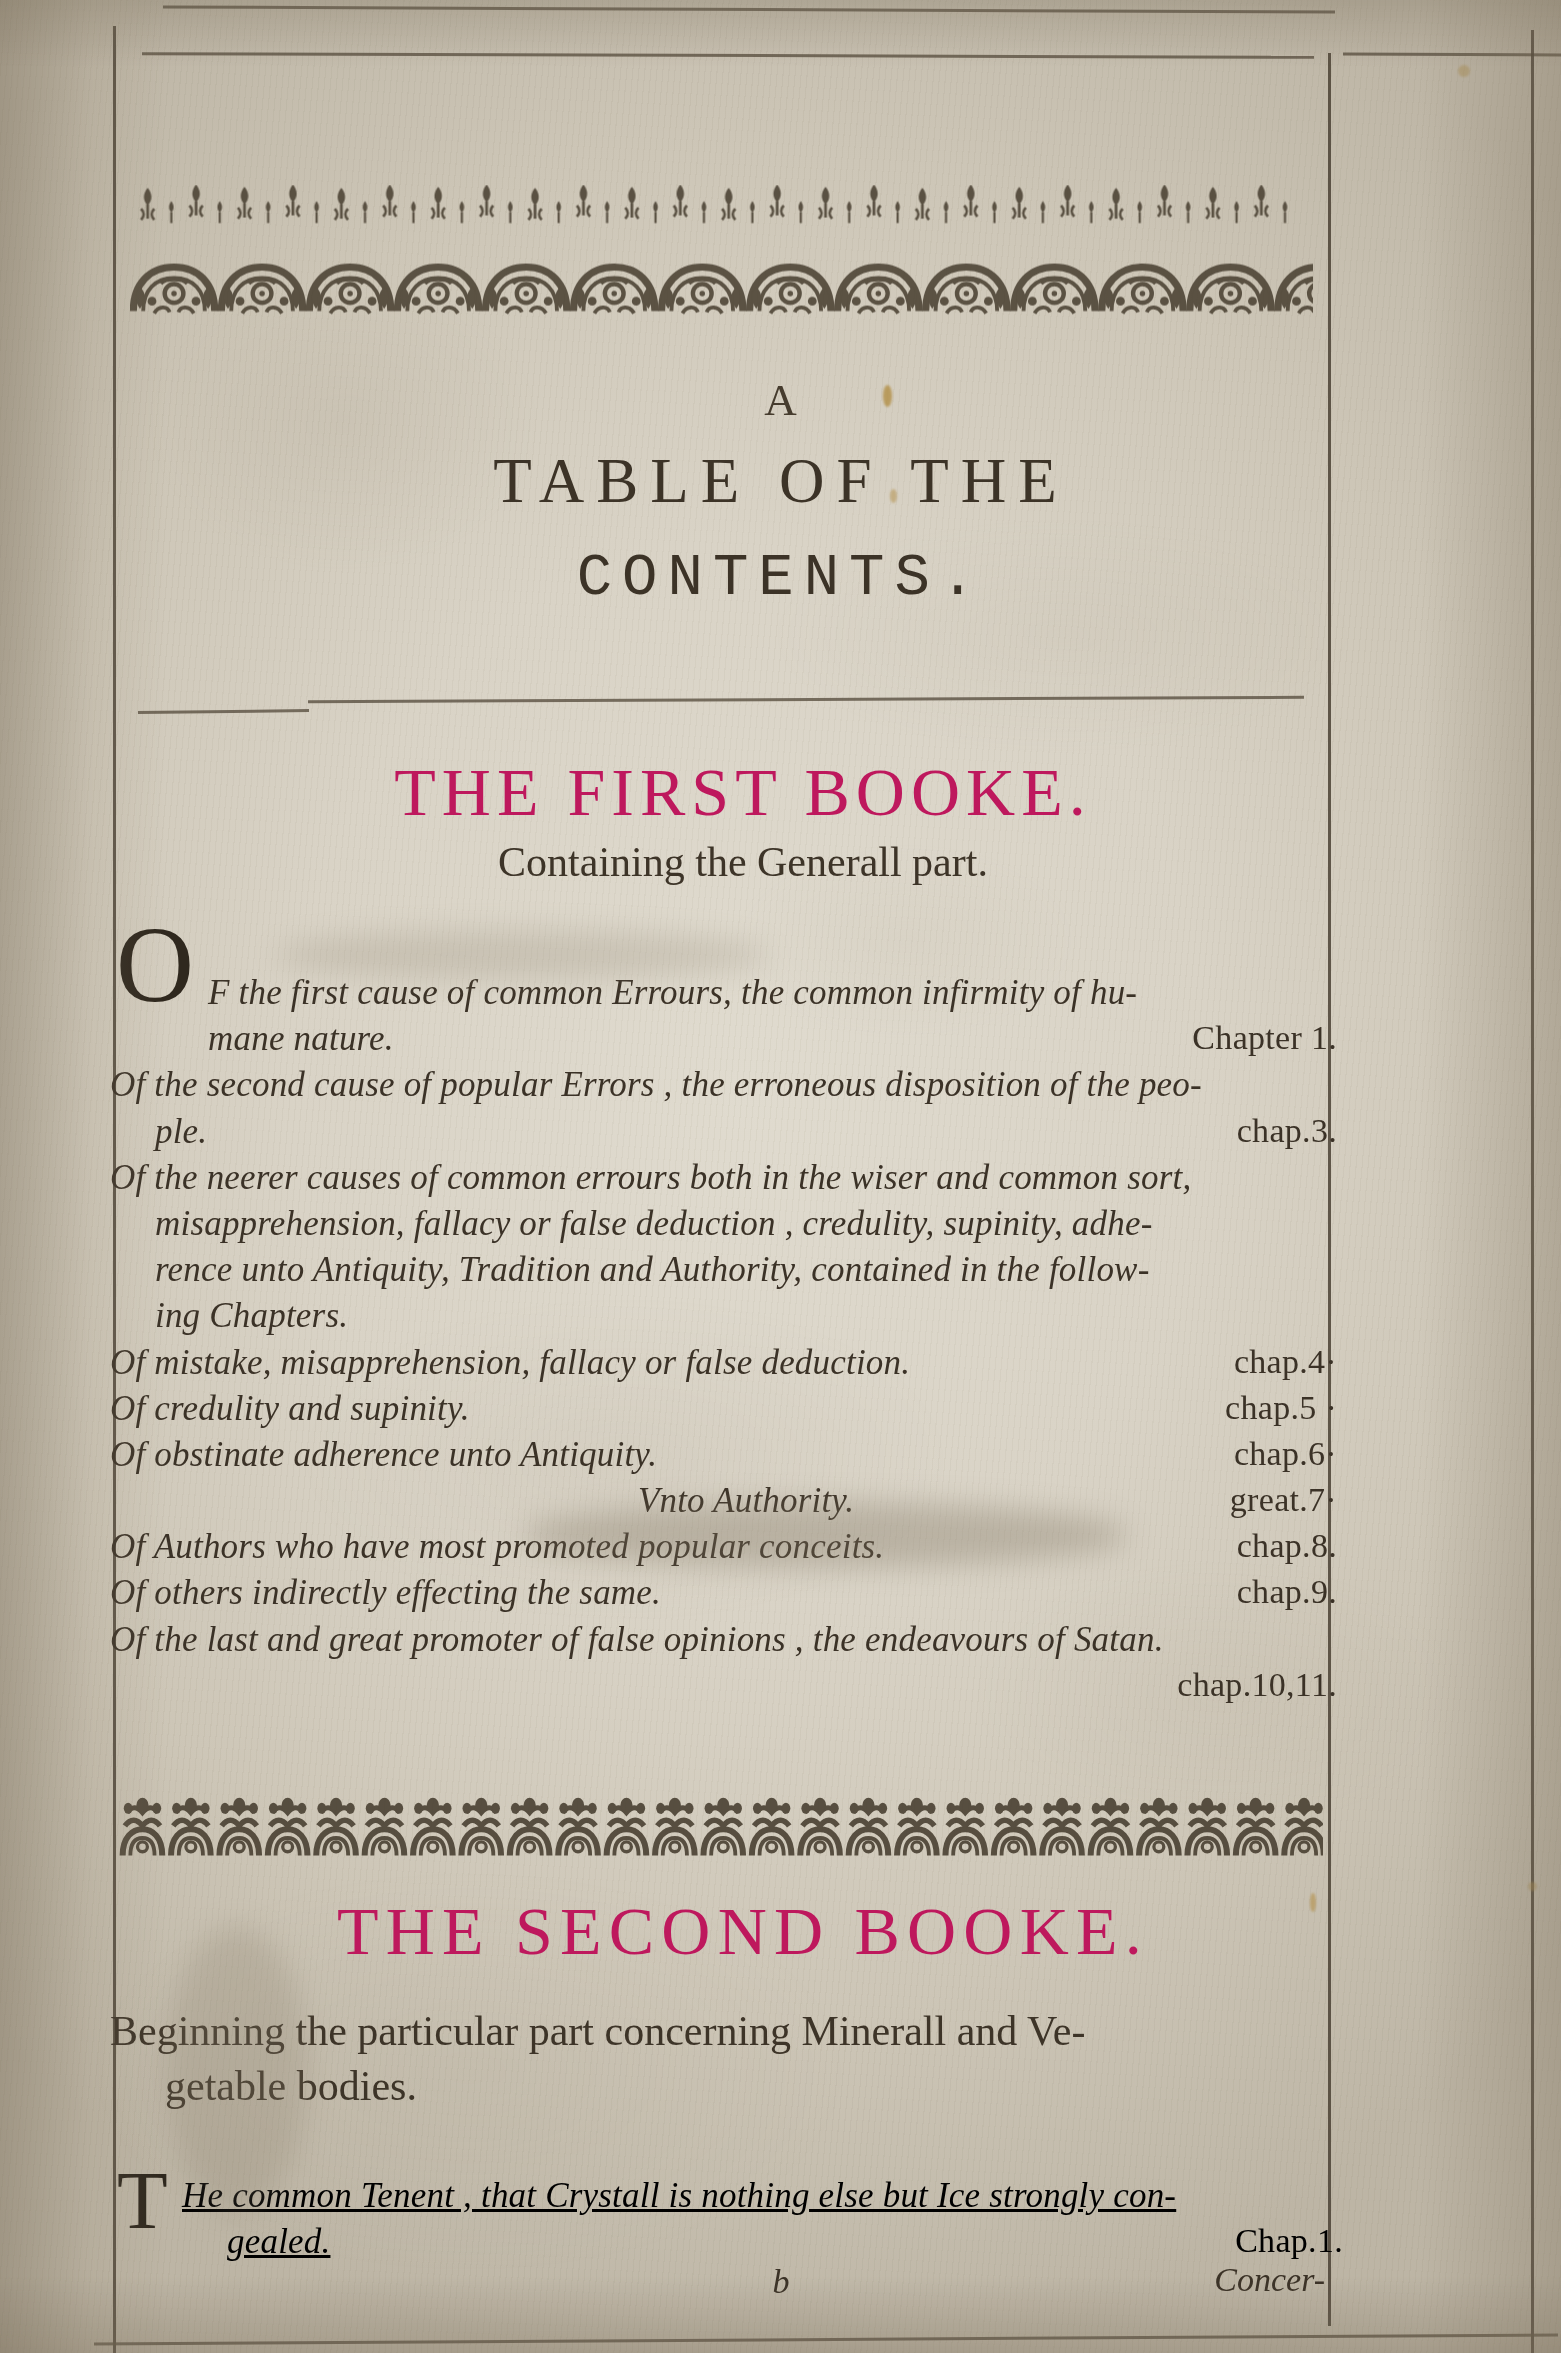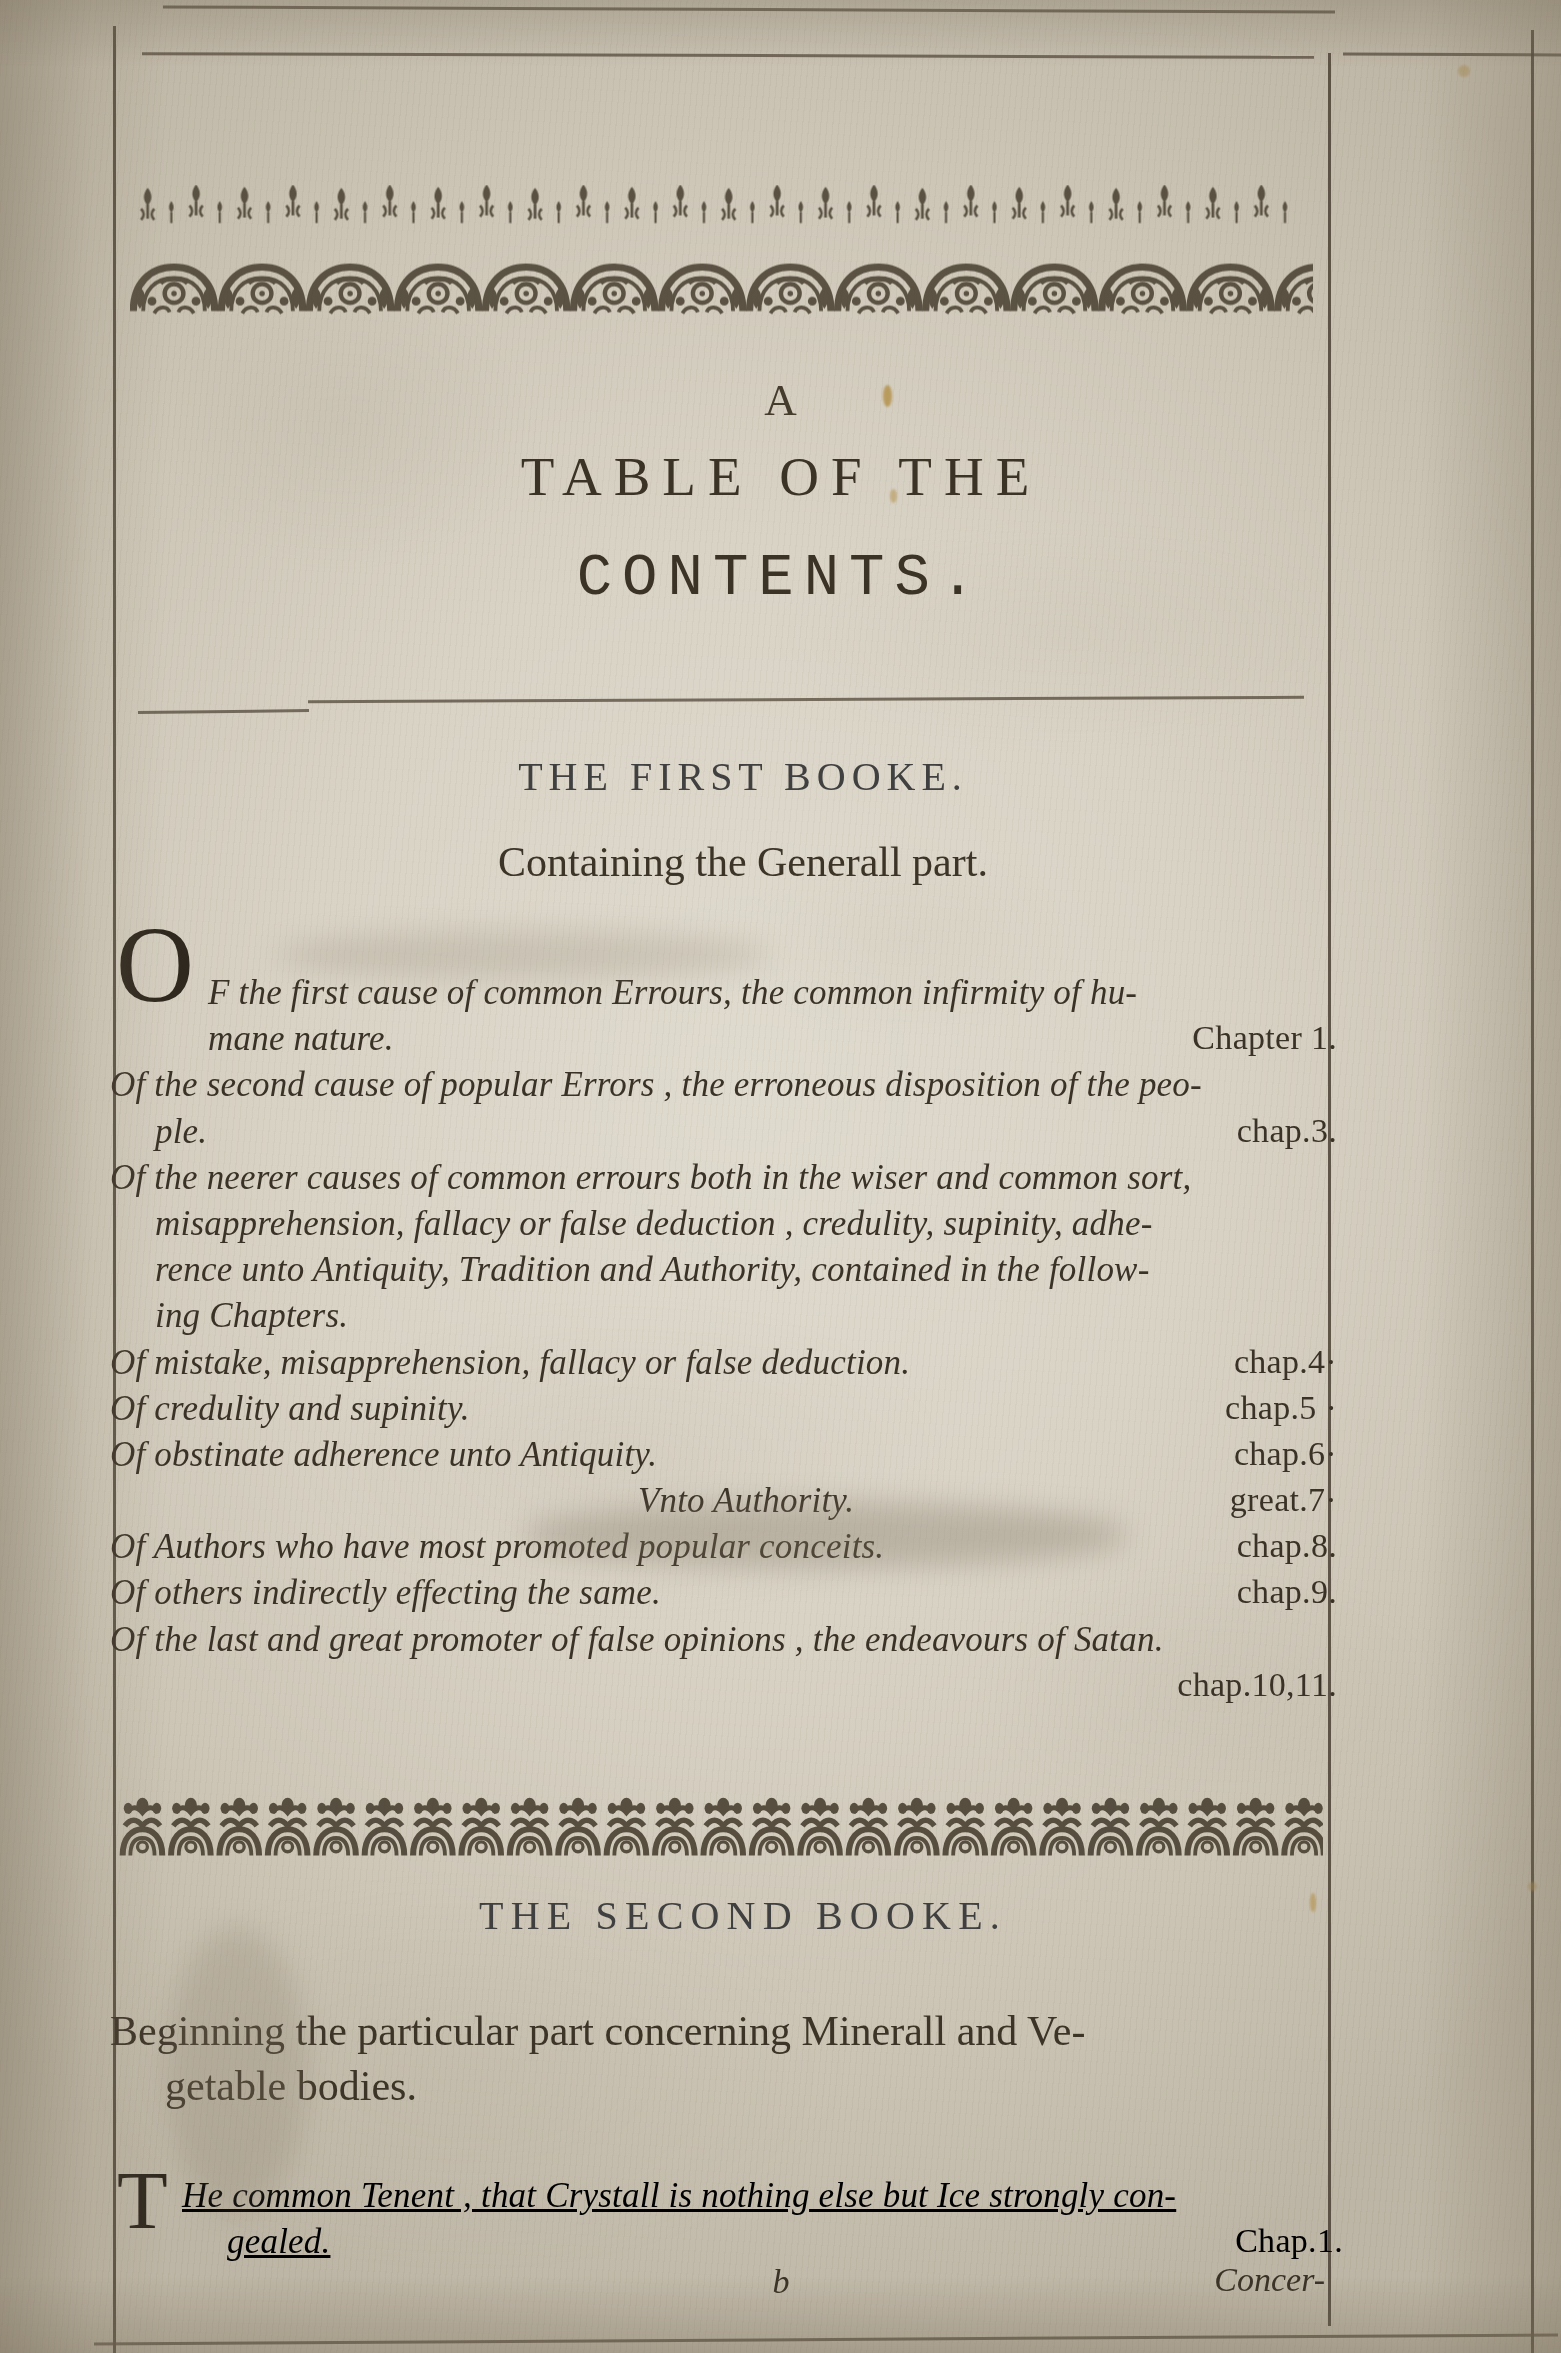--- a/index.html
+++ b/index.html
@@ -35,25 +35,25 @@
     background:linear-gradient(0deg, rgba(120,108,88,.34), rgba(0,0,0,0));}
   .fiber{position:absolute;inset:0;opacity:.22;mix-blend-mode:multiply;
     background-image:repeating-linear-gradient(95deg, rgba(150,140,120,.30) 0 1.1px, rgba(0,0,0,0) 1.1px 6px);}
 
   
   .rule{position:absolute;background:#5d5344;opacity:.82;}
   .vrule{position:absolute;background:#4a4134;opacity:.85;}
   .title-A{position:absolute;left:0;width:1562px;text-align:center;
     font-size:45px;letter-spacing:1.1px;color:#463c2e;}
   .title-main{position:absolute;left:0;width:1562px;text-align:center;
-    font-size:55px;letter-spacing:12px;color:#3c3327;font-weight:400;}
+    font-size:63px;letter-spacing:12px;color:#3c3327;font-weight:400;}
   .title-sub{position:absolute;left:0;width:1562px;text-align:center;
     font-size:59px;letter-spacing:10px;color:#3c3327;}
   .book-head{position:absolute;width:1244px;left:121px;text-align:center;
-    font-size:40px;letter-spacing:6px;color:#404040;}
+    font-size:68px;letter-spacing:6px;color:#be185d;}
   .book-sub{position:absolute;width:1244px;left:121px;text-align:center;
     font-size:42px;color:#3d3428;}
   .book-sub-left{position:absolute;left:110px;width:1211px;text-align:left;
     font-size:42px;color:#3d3428;line-height:1.36;}
 
   
   .entries{position:absolute;left:110px;top:930px;width:1227px;color:#3b3227;margin-top:40px;}
   .row{position:relative;font-style:italic;font-size:35px;line-height:1.32;
        font-family:"Liberation Serif", serif; letter-spacing:0.2px;}
   .row .txt{display:inline;}

